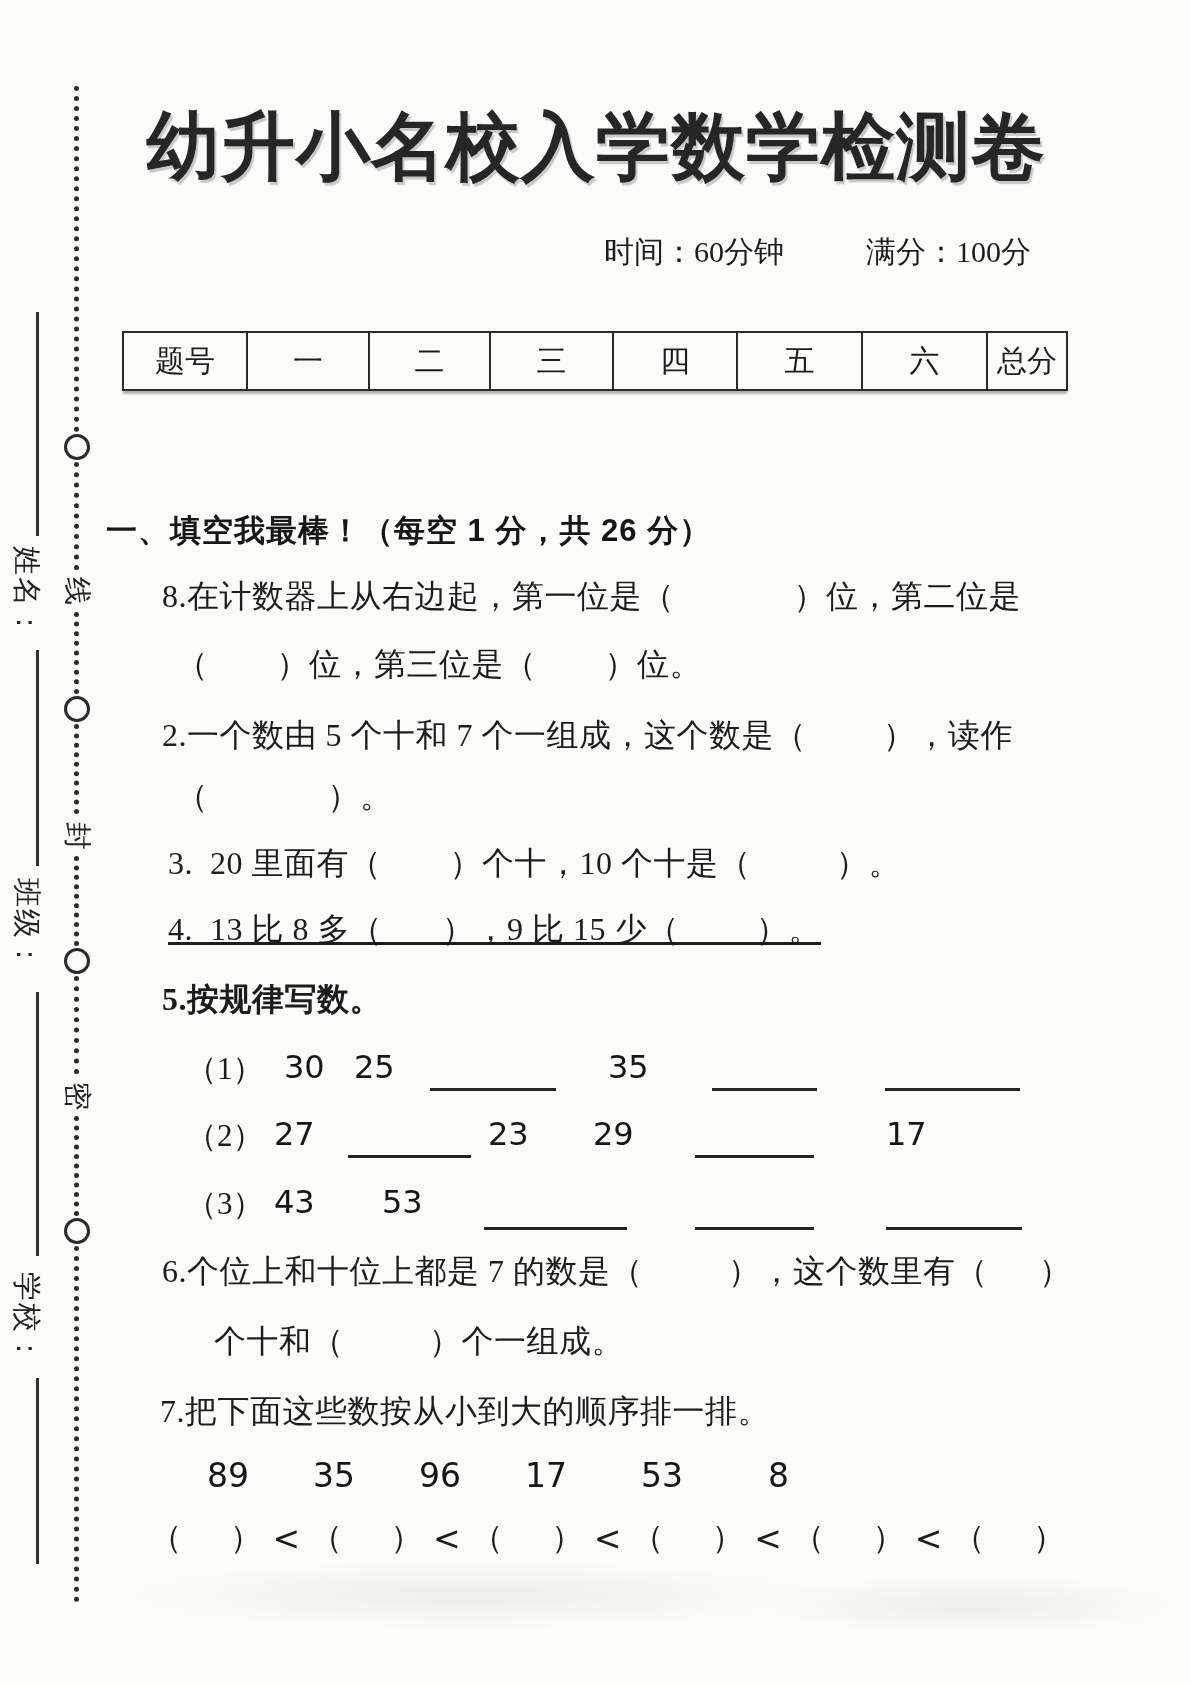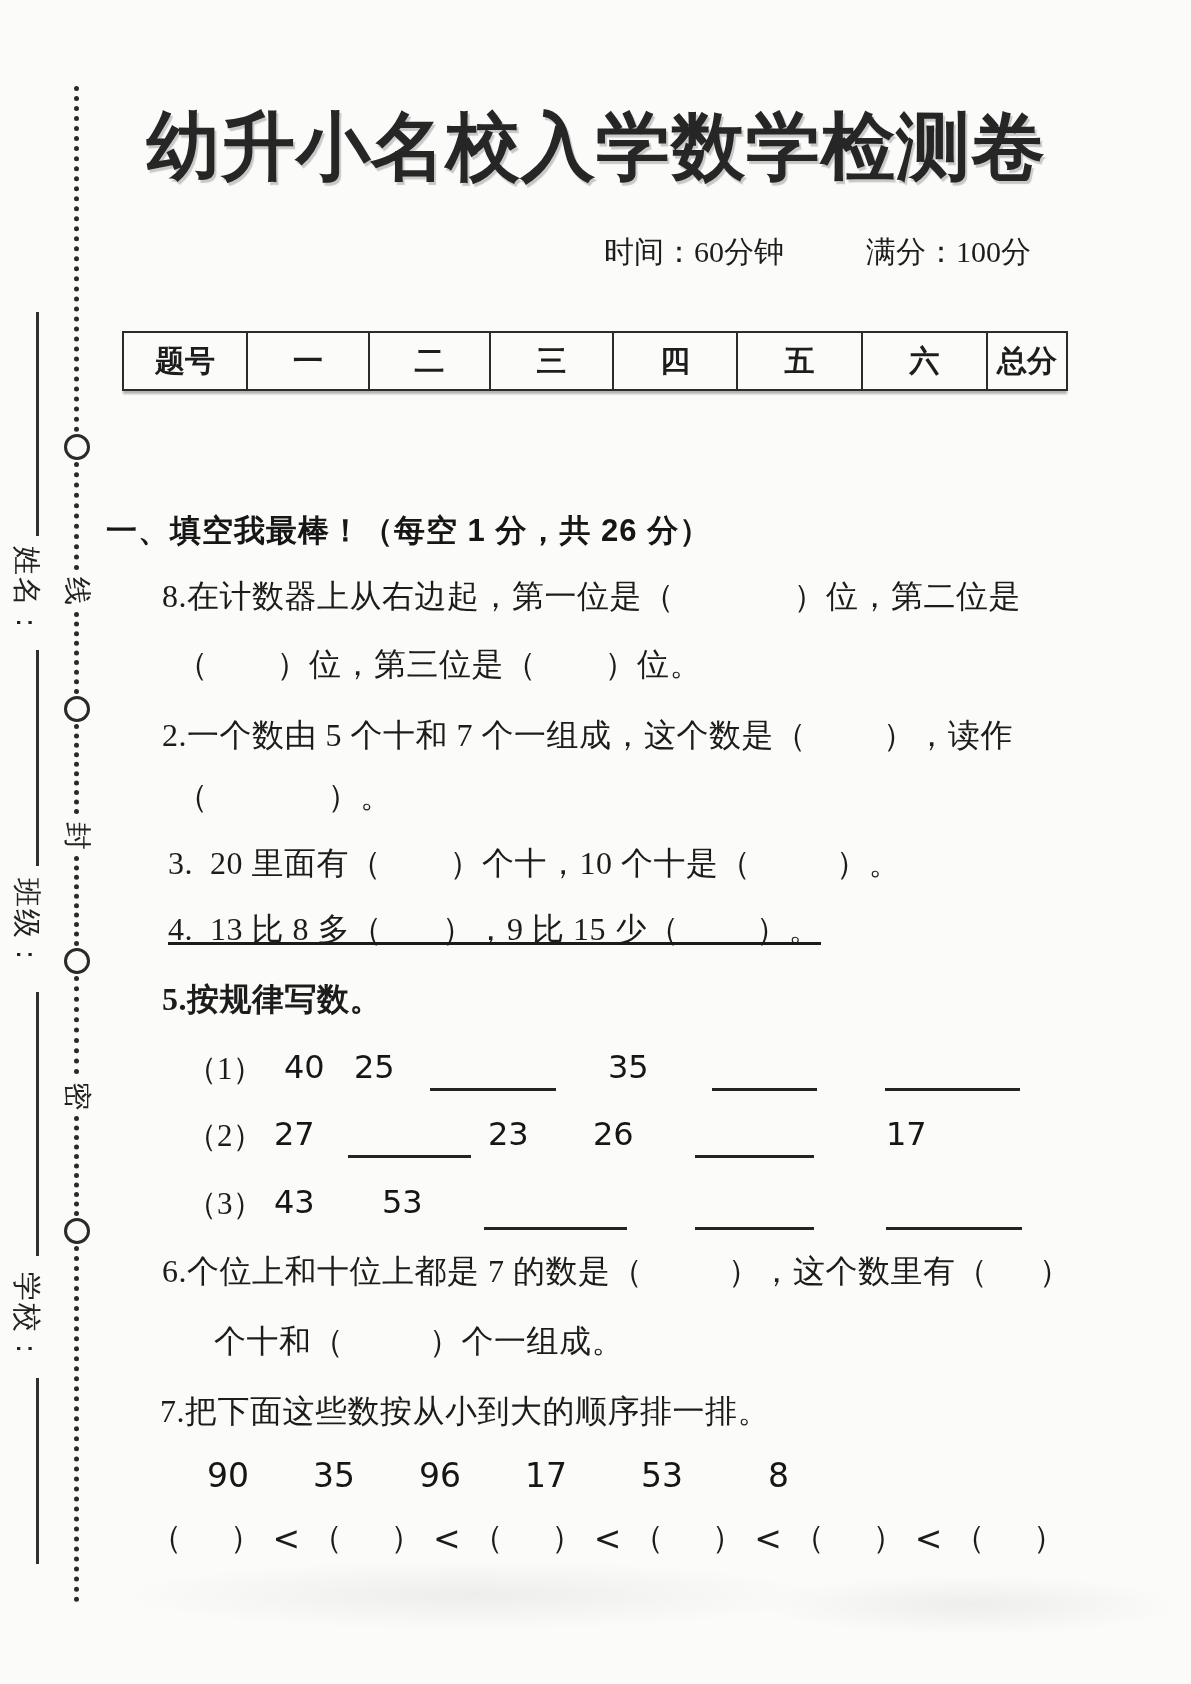--- a/index.html
+++ b/index.html
@@ -17,21 +17,21 @@
            transform:rotate(90deg);transform-origin:left top;letter-spacing:2px;}
   
   .exam-title{position:absolute;top:98px;left:108px;width:976px;text-align:center;
     font-size:74px;font-weight:bold;letter-spacing:1px;color:#262626;
     text-shadow:2px 3px 1px rgba(70,70,70,0.28);white-space:nowrap;}
   .info-line{position:absolute;top:232px;left:604px;display:flex;gap:82px;font-size:30px;color:#1d1d1d;white-space:pre;}
   
   .score-table{position:absolute;top:331px;left:122px;border-collapse:collapse;table-layout:fixed;
     box-shadow:0 4px 2px -1px rgba(90,90,90,0.45);}
   .score-table td{border:2px solid #2b2b2b;text-align:center;font-size:30px;color:#1d1d1d;padding:0;}
-  .score-table tr{height:58px;font-weight:bold;}
+  .score-table tr{height:58px;}
   
   .sec-head{position:absolute;top:510px;left:106px;font-size:31px;font-weight:bold;color:#161616;
     font-family:"Liberation Sans","DejaVu Sans",sans-serif;white-space:pre;letter-spacing:1px;}
   .q{position:absolute;font-size:32px;color:#1c1c1c;white-space:pre;letter-spacing:0.5px;}
   .prow{position:absolute;left:0;width:1100px;height:46px;}
   .prow .lbl{position:absolute;font-size:31px;white-space:pre;color:#1c1c1c;}
   .prow .num{position:absolute;font-family:"DejaVu Sans","Liberation Sans",sans-serif;font-size:32px;color:#161616;}
   .prow .blank{position:absolute;height:38px;border-bottom:3px solid #242424;}
   .nums-row .num{position:absolute;font-family:"DejaVu Sans","Liberation Sans",sans-serif;font-size:33px;color:#161616;}
   .compare-row{position:absolute;top:1516px;left:150px;width:915px;display:flex;justify-content:space-between;align-items:center;}
@@ -102,53 +102,53 @@
 <div class="q" style="top:575px;left:162px;">8.在计数器上从右边起，第一位是（              ）位，第二位是</div>
 <div class="q" style="top:643px;left:176px;">（        ）位，第三位是（        ）位。</div>
 <div class="q" style="top:714px;left:162px;">2.一个数由 5 个十和 7 个一组成，这个数是（         ），读作</div>
 <div class="q" style="top:775px;left:176px;">（              ）。</div>
 <div class="q" style="top:842px;left:168px;">3.  20 里面有（        ）个十，10 个十是（          ）。</div>
 <div class="q" style="top:908px;left:168px;text-decoration:underline;">4.  13 比 8 多（       ），9 比 15 少（         ）。</div>
 <div class="q" style="top:978px;left:162px;font-weight:bold;">5.按规律写数。</div>
 
 <div class="prow" style="top:1048px;">
   <span class="lbl" style="left:186px;">（1）</span>
-  <span class="num" style="left:284px;">40</span>
+  <span class="num" style="left:284px;">30</span>
   <span class="num" style="left:354px;">25</span>
   <span class="blank" style="left:430px;width:126px;top:2px;"></span>
   <span class="num" style="left:608px;">35</span>
   <span class="blank" style="left:712px;width:105px;top:2px;"></span>
   <span class="blank" style="left:885px;width:135px;top:2px;"></span>
 </div>
 
 <div class="prow" style="top:1115px;">
   <span class="lbl" style="left:186px;">（2）</span>
   <span class="num" style="left:274px;">27</span>
   <span class="blank" style="left:348px;width:123px;top:2px;"></span>
   <span class="num" style="left:488px;">23</span>
-  <span class="num" style="left:593px;">26</span>
+  <span class="num" style="left:593px;">29</span>
   <span class="blank" style="left:695px;width:119px;top:2px;"></span>
   <span class="num" style="left:886px;">17</span>
 </div>
 
 <div class="prow" style="top:1183px;">
   <span class="lbl" style="left:186px;">（3）</span>
   <span class="num" style="left:274px;">43</span>
   <span class="num" style="left:382px;">53</span>
   <span class="blank" style="left:484px;width:143px;top:6px;"></span>
   <span class="blank" style="left:695px;width:119px;top:6px;"></span>
   <span class="blank" style="left:886px;width:136px;top:6px;"></span>
 </div>
 
 <div class="q" style="top:1250px;left:162px;">6.个位上和十位上都是 7 的数是（          ），这个数里有（      ）</div>
 <div class="q" style="top:1320px;left:214px;">个十和（          ）个一组成。</div>
 <div class="q" style="top:1390px;left:160px;">7.把下面这些数按从小到大的顺序排一排。</div>
 
 <div class="prow nums-row" style="top:1456px;">
-  <span class="num" style="left:207px;">90</span>
+  <span class="num" style="left:207px;">89</span>
   <span class="num" style="left:313px;">35</span>
   <span class="num" style="left:419px;">96</span>
   <span class="num" style="left:525px;">17</span>
   <span class="num" style="left:641px;">53</span>
   <span class="num" style="left:768px;">8</span>
 </div>
 
 <div class="compare-row">
   <span class="pp">（      ）</span>
   <span class="lt">&lt;</span>

